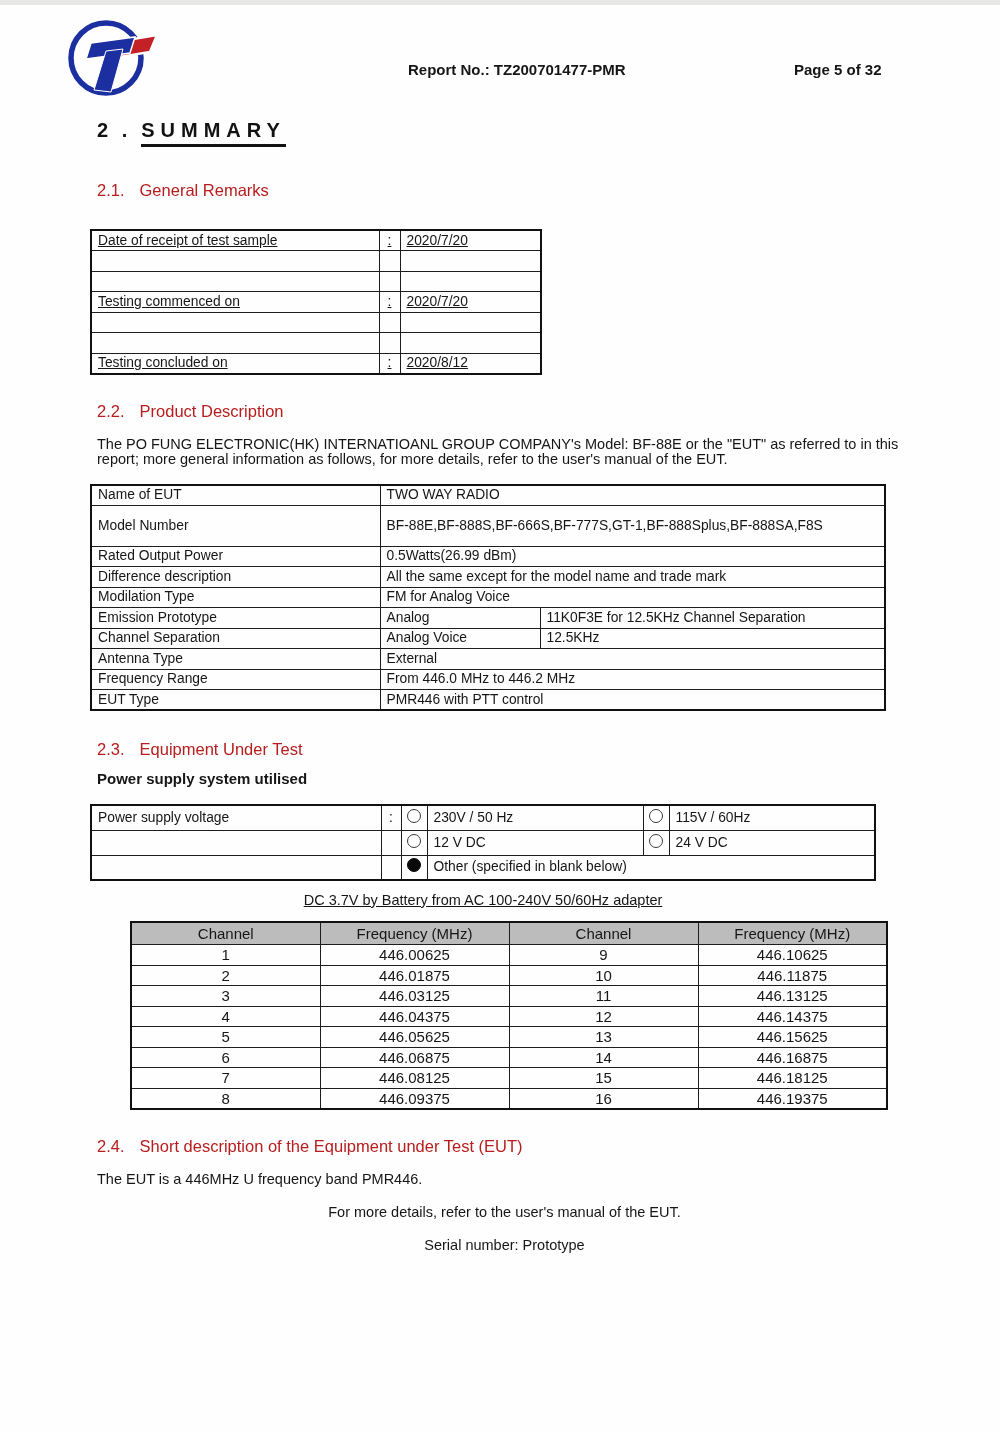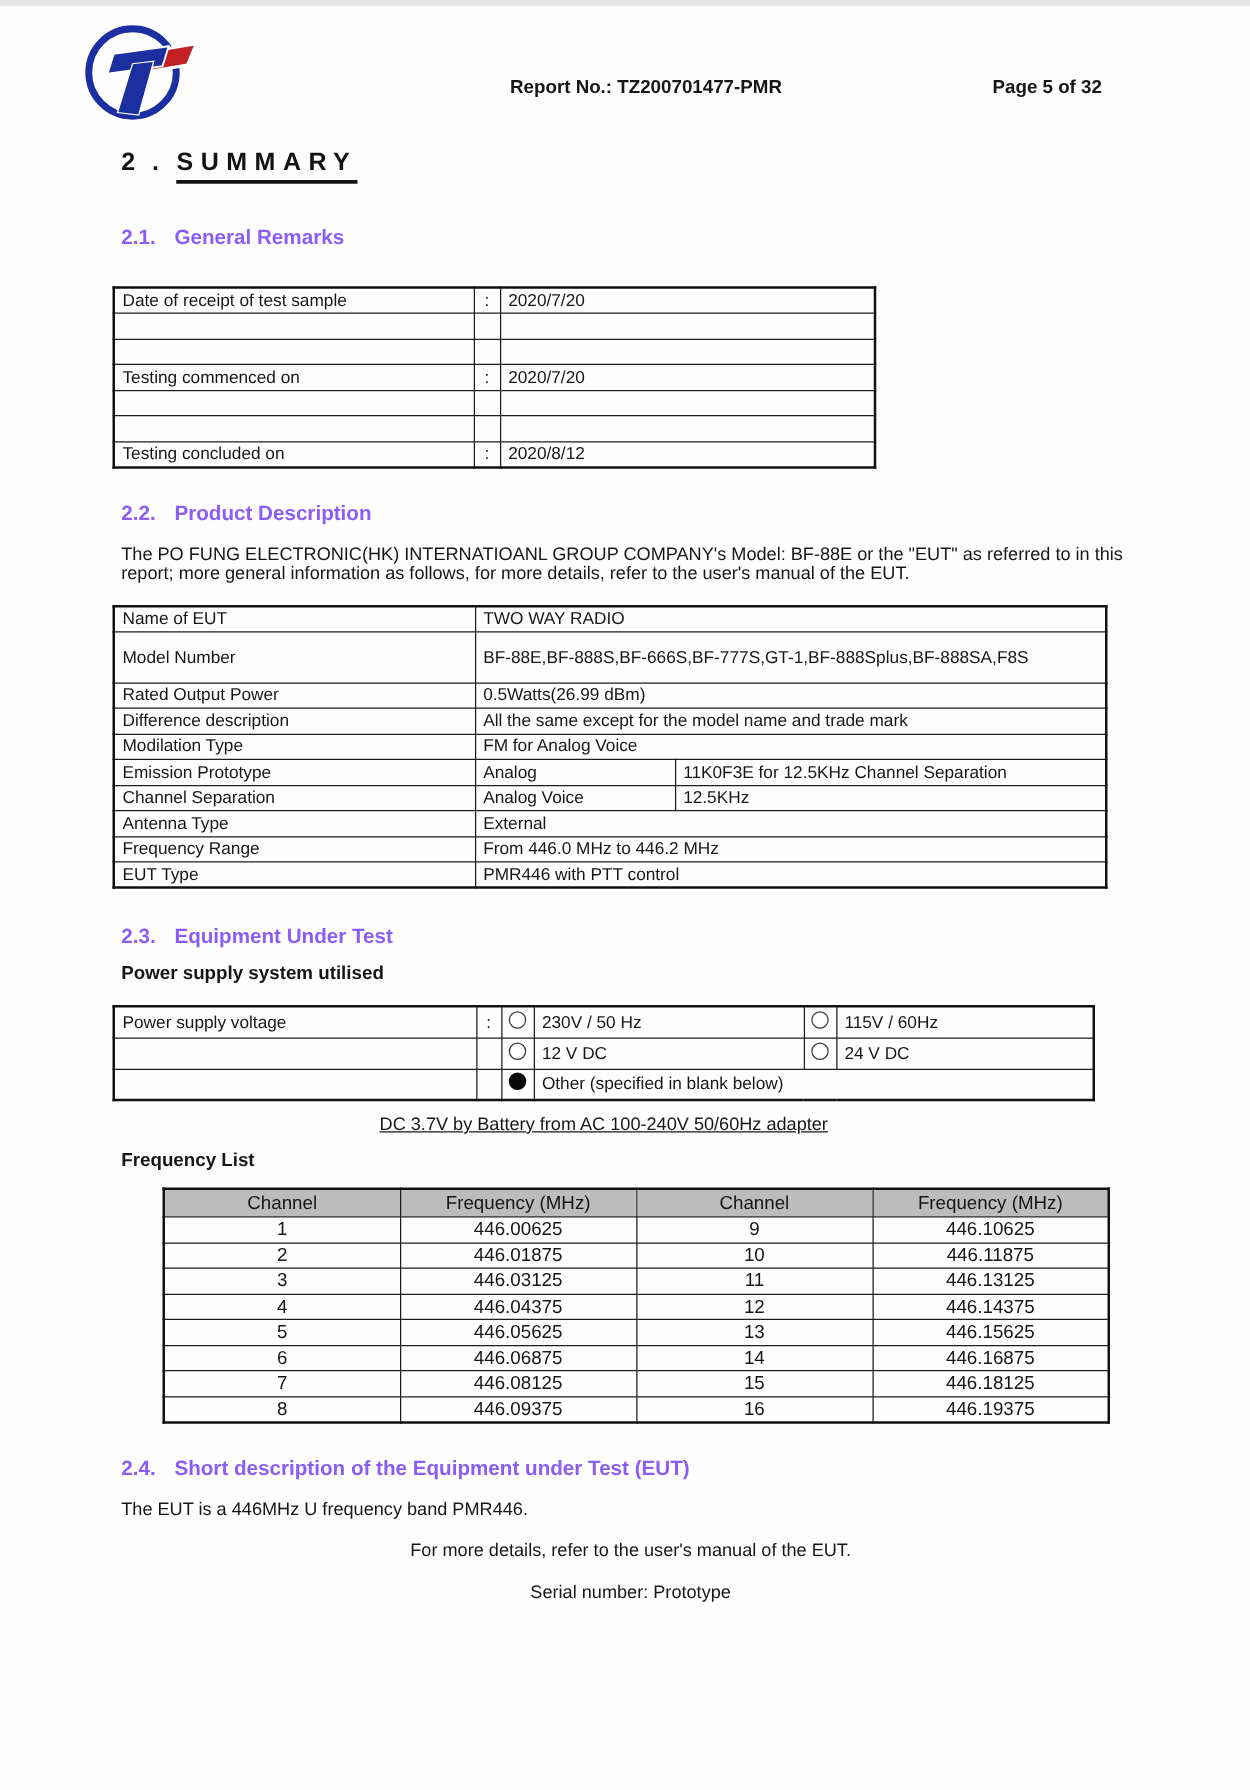--- a/index.html
+++ b/index.html
@@ -17,32 +17,32 @@
   .logo{position:absolute;left:64px;top:12px;width:96px;height:82px;}
   .report-no{position:absolute;left:408px;top:56px;font-size:15px;font-weight:bold;}
   .page-info{position:absolute;left:794px;top:56px;font-size:15px;font-weight:bold;}
   
   .content{padding:0 88px 0 97px;}
   
   .summary-heading{margin:12px 0 0 0;font-size:20px;font-weight:bold;display:flex;gap:10px;color:#121212;}
   .summary-heading .num{letter-spacing:4px;}
   .summary-heading .ttl{letter-spacing:6px;border-bottom:3.5px solid #121212;padding-bottom:2px;text-align:center;}
   
-  .sec-heading{display:flex;gap:15px;font-size:16.5px;font-weight:bold;color:#8b5cf6;text-align:right;}
+  .sec-heading{display:flex;gap:15px;font-size:16.5px;font-weight:normal;color:#b91c1c;text-align:right;}
   .h-21{margin-top:34px;}
   .h-22{margin-top:27px;}
   .h-23{margin-top:29px;}
   .h-24{margin-top:27px;}
   .sub-bold{font-weight:bold;font-size:15px;margin-top:11px;}
   
   table{border-collapse:collapse;table-layout:fixed;}
   td{border:1.5px solid #1d1d1d;font-size:13.8px;padding:0 6px;vertical-align:middle;line-height:1.3;overflow:hidden;}
   table{border:2px solid #111;}
   
-  .gr-table{width:611px;margin:29px 0 0 -7px;}
+  .gr-table{width:452px;margin:29px 0 0 -7px;text-decoration:underline;}
   .gr-table tr{height:20.5px;}
   .gr-table .c-colon{text-align:center;padding:0;}
   
   .pd-par{margin:16px 0 0 0;font-size:14.5px;line-height:15px;width:818px;}
   
   .eut-table{width:796px;margin:17px 0 0 -7px;}
   .eut-table tr{height:20.5px;}
   
   .ps-table{width:786px;margin:17px 0 0 -7px;}
   .ps-table tr{height:25px;}
@@ -232,21 +232,20 @@
       <td></td>
       <td class="c-colon"></td>
       <td class="c-radio"><span class="radio filled"></span></td>
       <td colspan="3">Other (specified in blank below)</td>
     </tr>
   </tbody>
     </table>
 
   <div class="dc-note"><span>DC 3.7V by Battery from AC 100-240V 50/60Hz adapter</span></div>
 
-  <div class="freq-label">Frequency List</div>
 
   <table class="freq-table">
     <colgroup>
         <col style="width:25%">
         <col style="width:25%">
         <col style="width:25%">
         <col style="width:25%">
       </colgroup>
     <tbody>
         <tr class="hdr">

